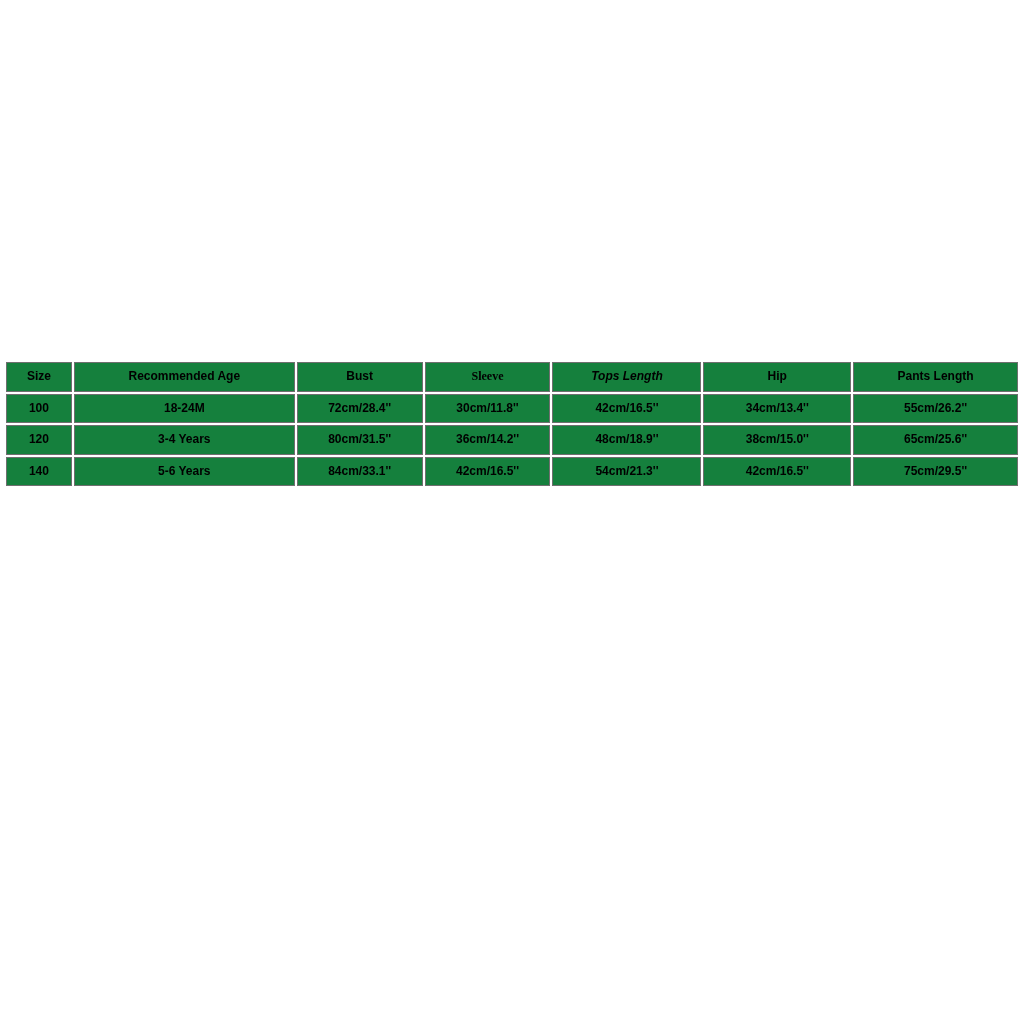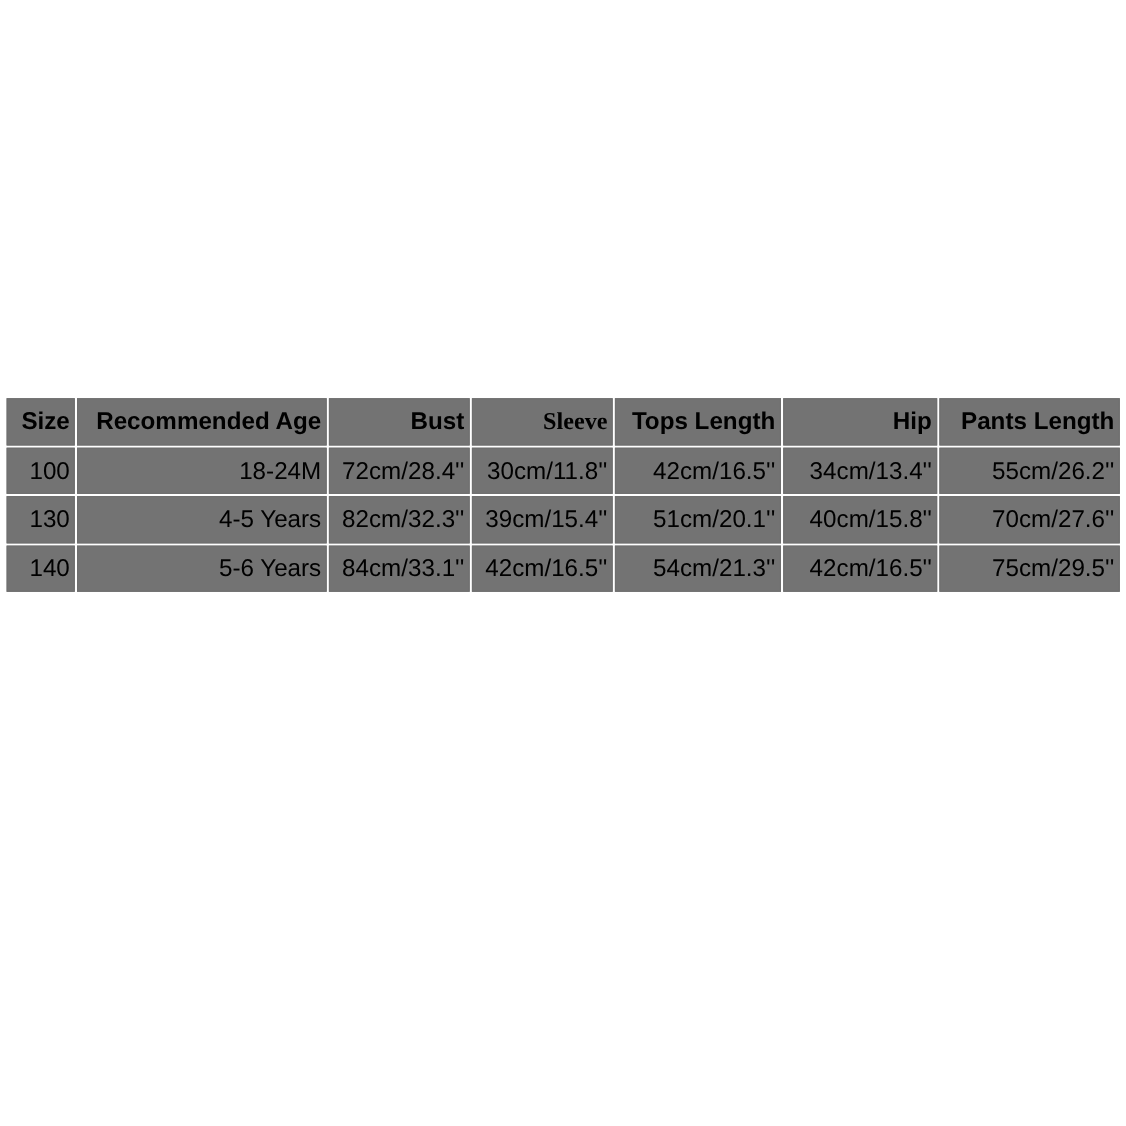--- a/index.html
+++ b/index.html
@@ -21,40 +21,40 @@
     padding: 0 4px;
   }
   table.size-chart {
     width: 100%;
     border-collapse: separate;
     border-spacing: 2px;
   }
   table.size-chart th,
   table.size-chart td {
     border: 1px solid #6f6f6f;
-    text-align: right;
+    text-align: center;
     vertical-align: middle;
     padding: 6px 4px;
-    font-size: 22px;
+    font-size: 12px;
     line-height: 1.3;
     white-space: nowrap;
-    background: #737373;
+    background: #15803d;
   }
   table.size-chart th {
     font-weight: bold;
   }
   table.size-chart td {
-    font-weight: normal;
+    font-weight: bold;
   }
   
   .col-size   { width: 62px; }
   .col-age    { width: 230px; }
   .col-bust   { width: 126px; margin-top: 32px; }
   .col-sleeve { width: 126px; font-family: Liberation Serif, serif; }
-  .col-tops   { width: 152px; }
+  .col-tops   { width: 152px; font-style: italic; }
   .col-hip    { width: 152px; }
   .col-pants  { width: 170px; }
 </style>
 </head>
 <body>
 
 <div class="wrap">
   <table class="size-chart">
     <thead>
       <tr>
@@ -71,27 +71,27 @@
       <tr>
         <td>100</td>
         <td>18-24M</td>
         <td>72cm/28.4''</td>
         <td>30cm/11.8''</td>
         <td>42cm/16.5''</td>
         <td>34cm/13.4''</td>
         <td>55cm/26.2''</td>
       </tr>
       <tr>
-        <td>130</td>
-        <td>4-5 Years</td>
-        <td>82cm/32.3''</td>
-        <td>39cm/15.4''</td>
-        <td>51cm/20.1''</td>
-        <td>40cm/15.8''</td>
-        <td>70cm/27.6''</td>
+        <td>120</td>
+        <td>3-4 Years</td>
+        <td>80cm/31.5''</td>
+        <td>36cm/14.2''</td>
+        <td>48cm/18.9''</td>
+        <td>38cm/15.0''</td>
+        <td>65cm/25.6''</td>
       </tr>
       <tr>
         <td>140</td>
         <td>5-6 Years</td>
         <td>84cm/33.1''</td>
         <td>42cm/16.5''</td>
         <td>54cm/21.3''</td>
         <td>42cm/16.5''</td>
         <td>75cm/29.5''</td>
       </tr>

